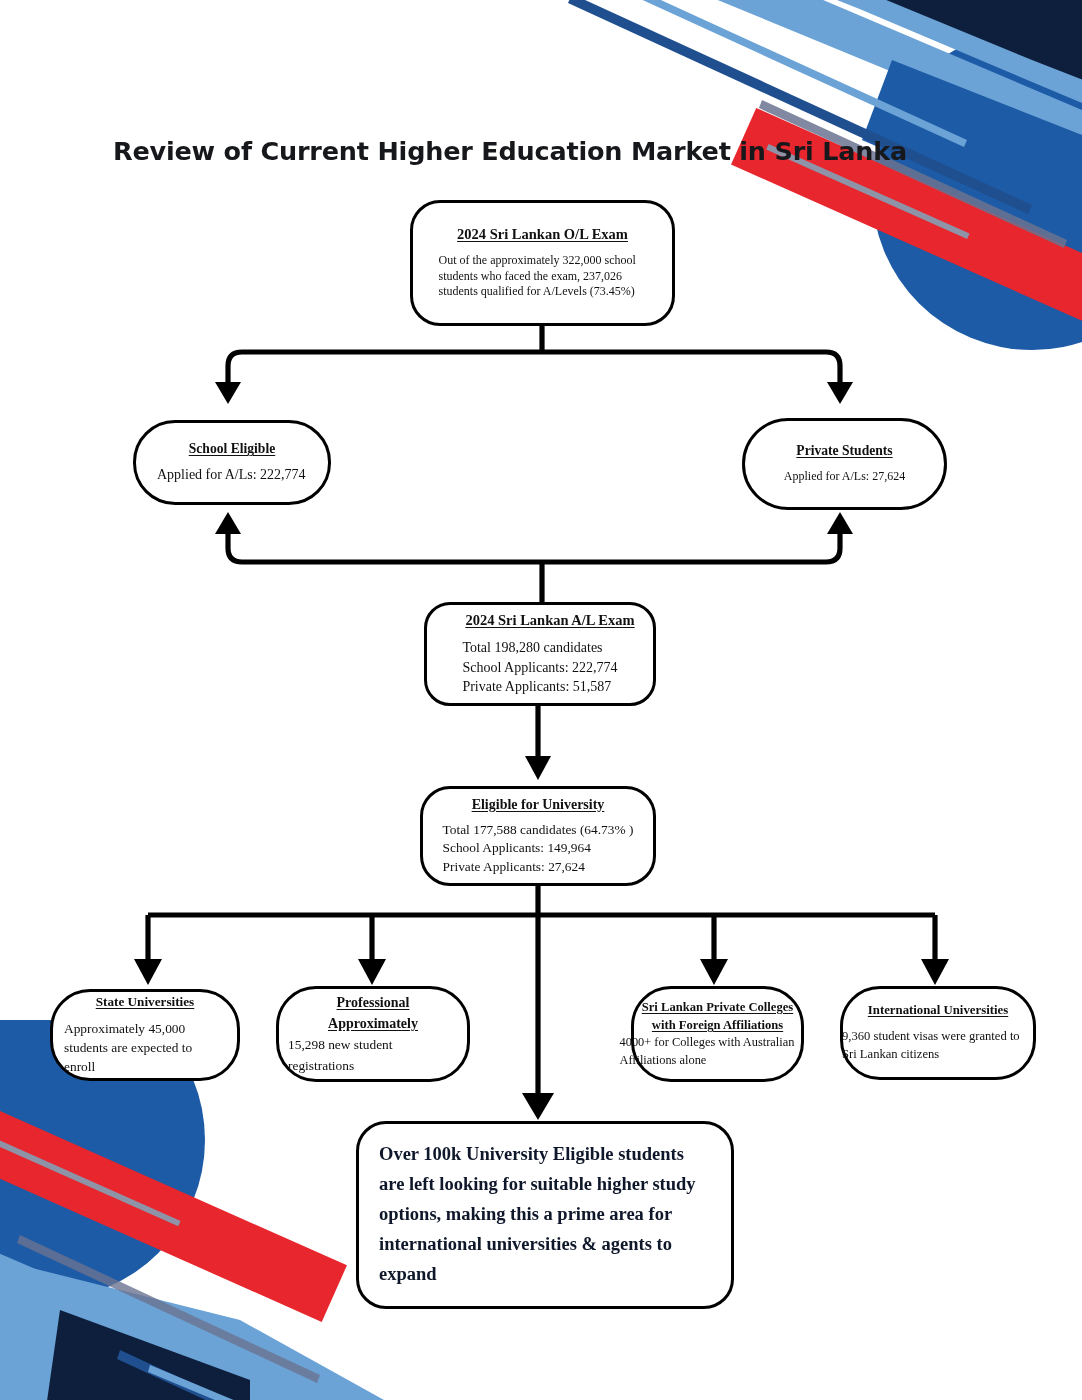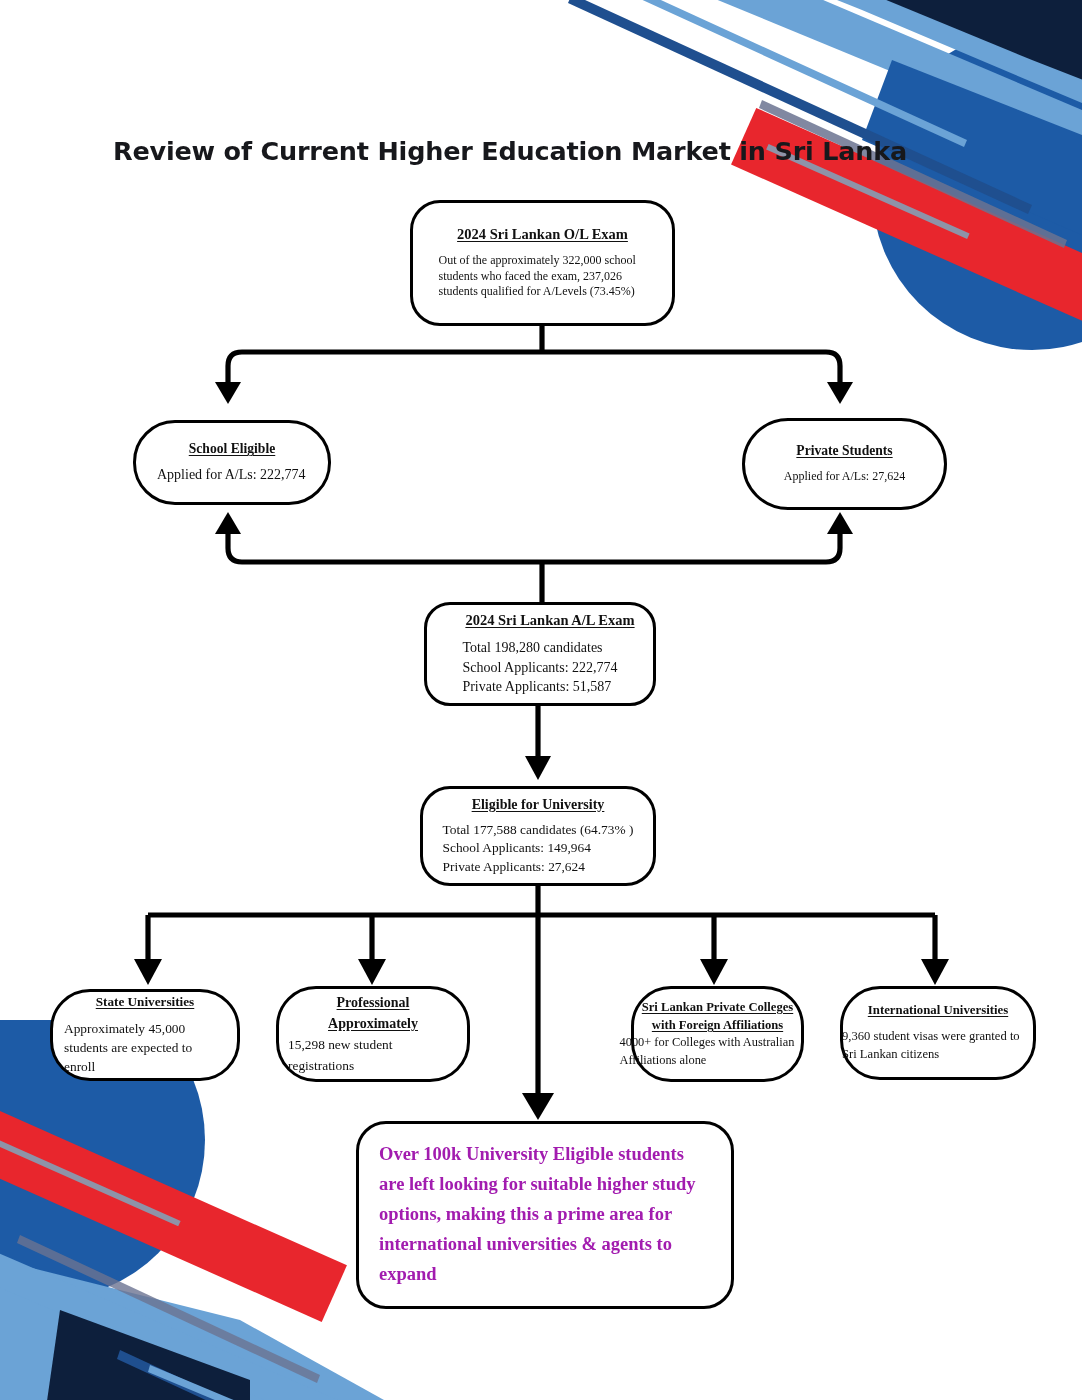--- a/index.html
+++ b/index.html
@@ -89,21 +89,21 @@
   #n-colleges{left:631px;top:986px;width:173px;height:96px;}
   #n-colleges .hd{font-size:12.6px;line-height:1.45;white-space:nowrap;}
   #n-colleges .bd{font-size:12.4px;width:196px;line-height:1.45;}
 
   #n-intl{left:840px;top:986px;width:196px;height:94px;}
   #n-intl .hd{font-size:12.8px;margin-bottom:8px;white-space:nowrap;}
   #n-intl .bd{font-size:12.6px;width:192px;line-height:1.45;}
 
   #n-concl{left:356px;top:1121px;width:378px;height:188px;border-radius:30px;}
   #n-concl .bd{
-    font-size:18.5px;font-weight:bold;line-height:1.62;width:332px;color:#a21caf;
+    font-size:18.5px;font-weight:bold;line-height:1.62;width:332px;color:#0f172a;
   }
 </style>
 </head>
 <body>
 
 <div id="page">
 
   <svg class="decor" id="decor-tr" viewBox="0 0 520 360" xmlns="http://www.w3.org/2000/svg">
     <defs>
         <clipPath id="clipTR">

